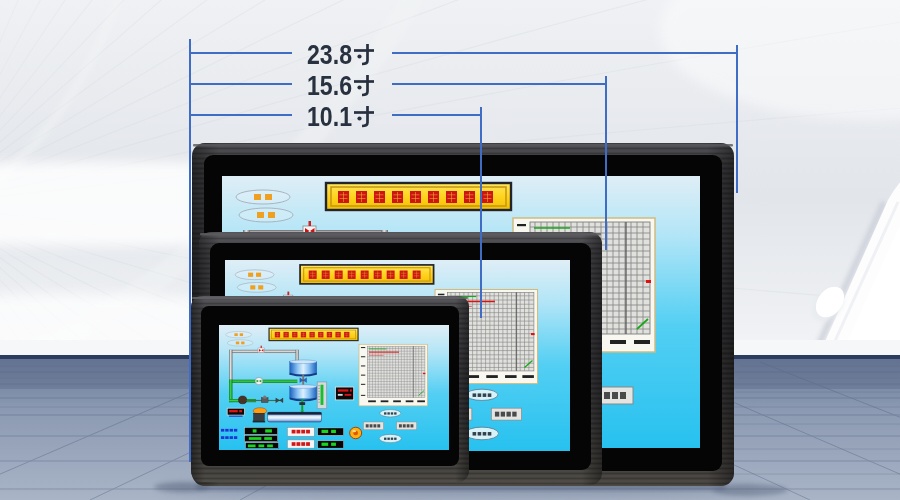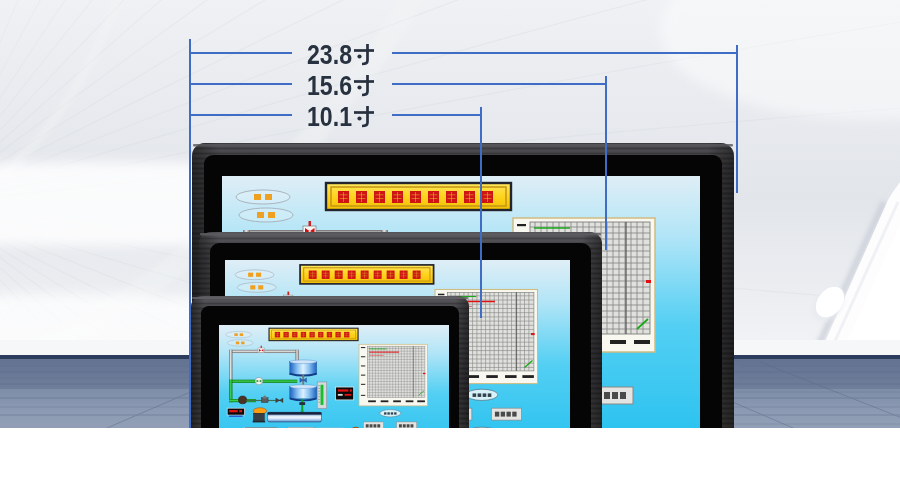--- a/index.html
+++ b/index.html
@@ -1,16 +1,16 @@
 <!DOCTYPE html>
 <html><head>
 <meta charset="utf-8">
 <style>
 html,body{margin:0;padding:0;background:#fff;font-family:"Liberation Sans",sans-serif;}
-#stage{position:relative;width:900px;height:428px;overflow:hidden;}
+#stage{position:relative;width:900px;height:500px;overflow:hidden;}
 </style>
 </head>
 <body>
 <div id="stage">
 <svg width="900" height="500" viewBox="0 0 900 500">
 <defs>
   <linearGradient id="wallG" x1="0" y1="0" x2="0" y2="1">
     <stop offset="0" stop-color="#eff1f4"></stop>
     <stop offset="0.55" stop-color="#e2e5ea"></stop>
     <stop offset="1" stop-color="#f2f4f6"></stop>

